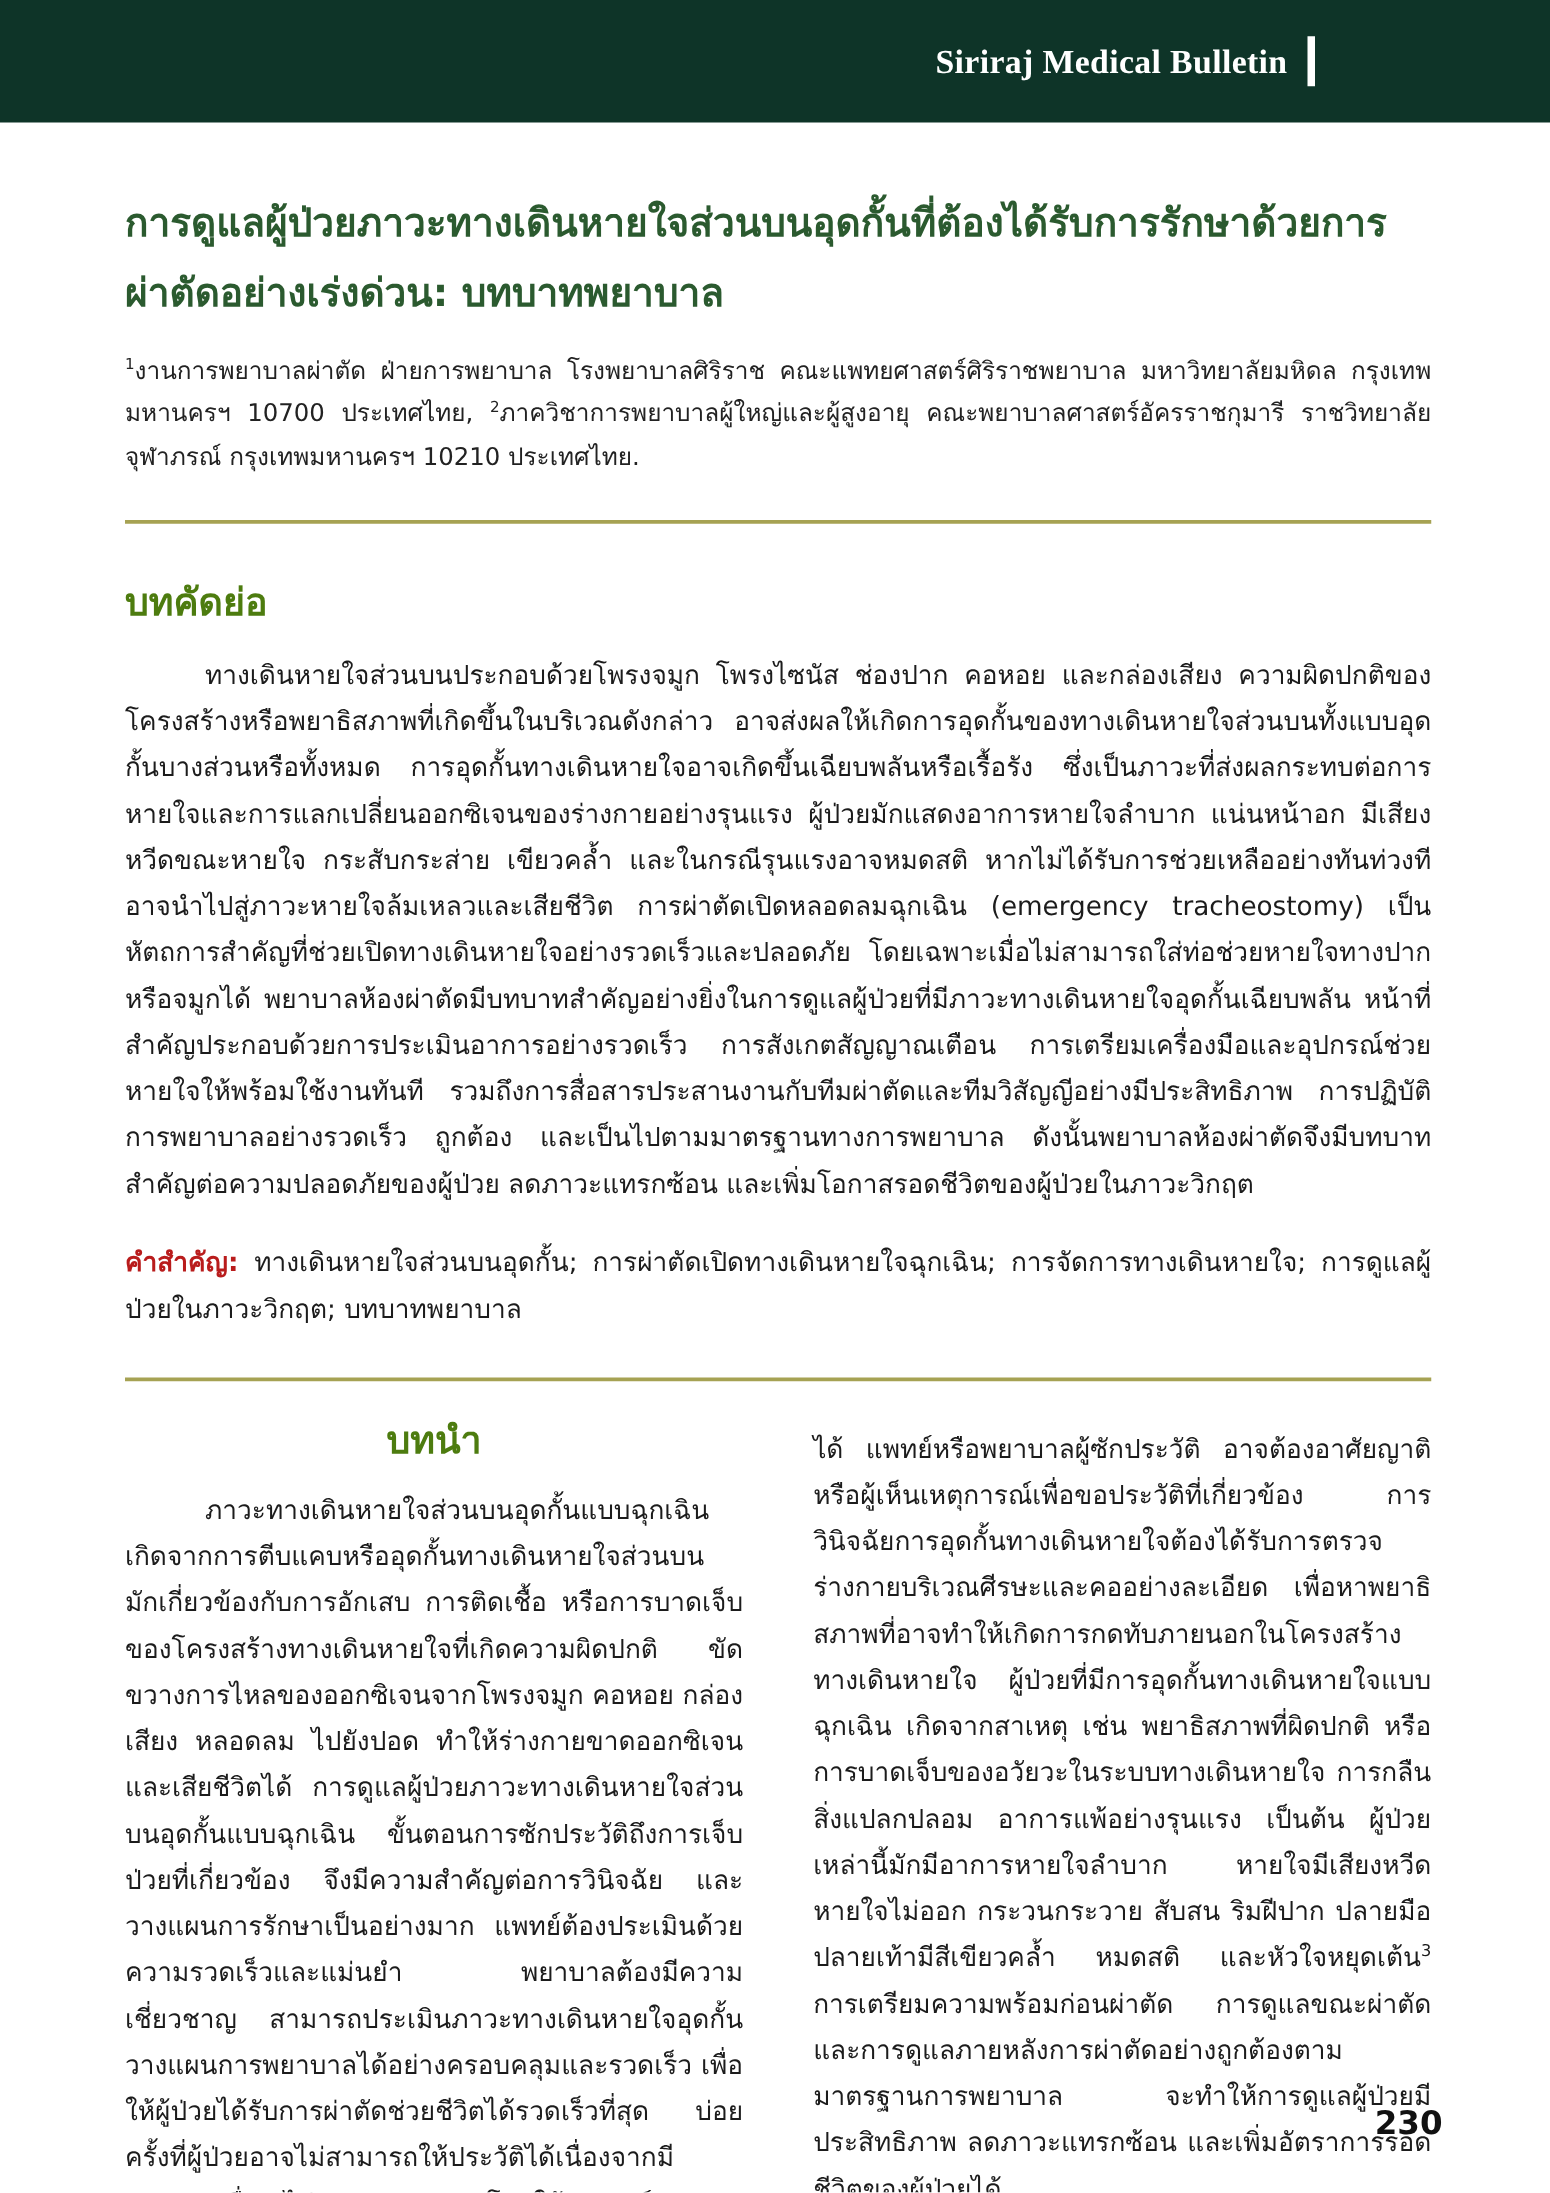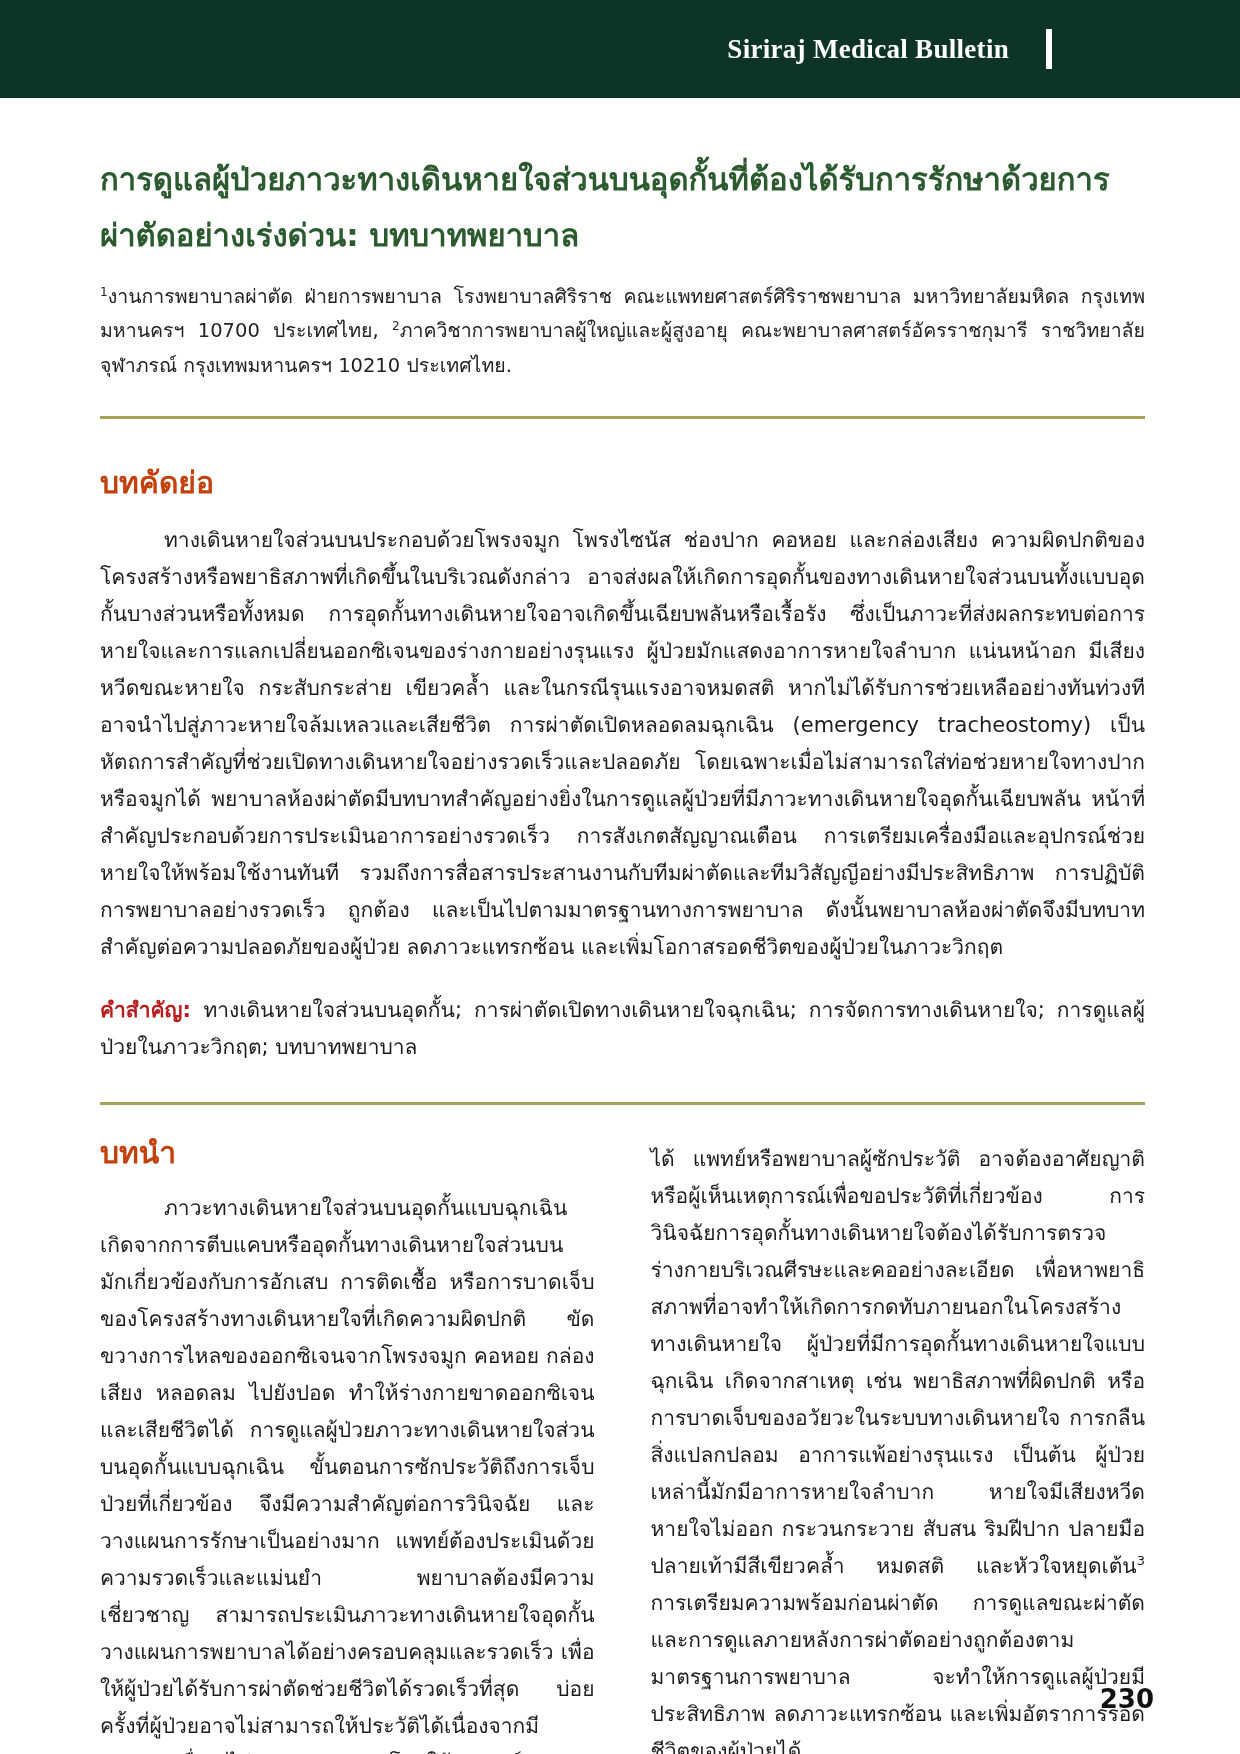--- a/index.html
+++ b/index.html
@@ -14,21 +14,20 @@
     box-sizing: border-box;
   }
   .topbar {
     height: 98px;
     background: #0e3428;
     display: flex;
     align-items: center;
     justify-content: flex-end;
     padding-right: 188px;
     box-sizing: border-box;
-    gap: 21px;
   }
   .journal-title {
     color: #ffffff;
     font-family: "Liberation Serif", "DejaVu Serif", serif;
     font-weight: bold;
     font-size: 27px;
     letter-spacing: 0.3px;
   }
   .journal-bar {
     width: 6px;
@@ -50,39 +49,39 @@
   .affiliations {
     font-size: 19.5px;
     line-height: 1.78;
     text-align: justify;
     margin: 16px 0 0 0;
     color: #222222;
   }
   .rule { border: none; border-top: 3px solid #a6a253; margin: 32px 0 0 0; }
   .rule.second { margin-top: 36px; }
   .sec-heading {
-    color: #c2410c;
+    color: #4d7c0f;
     font-size: 30px;
     font-weight: bold;
     margin: 44px 0 0 0;
     line-height: 1.3;
   }
   .body-text {
     font-size: 21px;
     line-height: 37px;
     text-align: justify;
     margin: 20px 0 0 0;
     color: #1c1c1c;
   }
   .indent { text-indent: 64px; }
   .keywords { margin-top: 26px; }
   .kw-label { color: #b91c1c; font-weight: bold; }
   .intro { display: flex; gap: 56px; margin-top: 28px; }
   .col { flex: 1; min-width: 0; }
-  .intro .sec-heading { margin: 0 0 2px 0; }
+  .intro .sec-heading { margin: 0 0 2px 0; text-align: center; }
   .intro .body-text { margin-top: 18px; }
   .intro .col-right .body-text { margin-top: 8px; }
   .page-number {
     position: absolute;
     right: 86px;
     bottom: 40px;
     font-size: 26px;
     font-weight: bold;
     color: #111111;
   }

